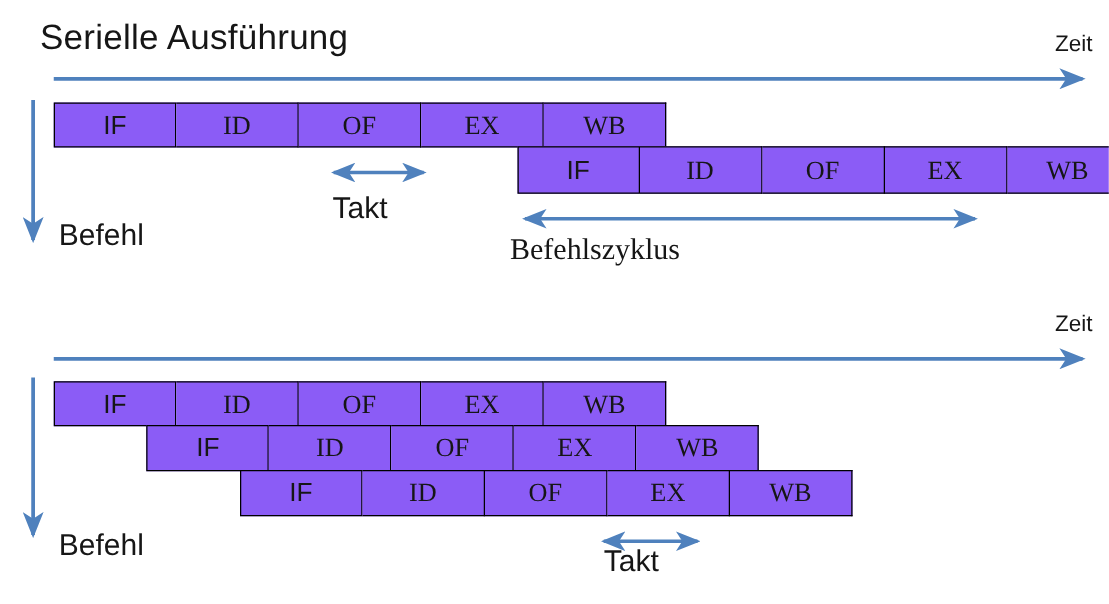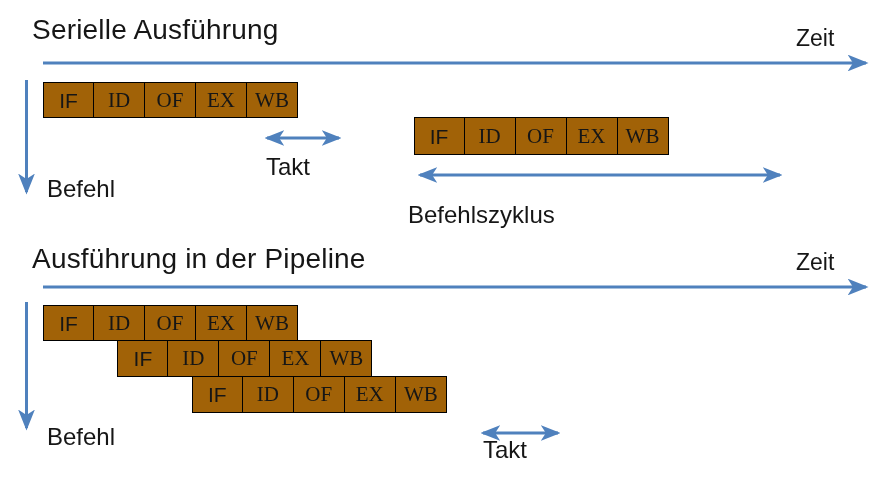--- a/index.html
+++ b/index.html
@@ -23,35 +23,36 @@
     line-height: 1.1;
     letter-spacing: 0.2px;
     white-space: nowrap;
   }
   .lbl {
     font-size: 24px;
     line-height: 1.1;
     white-space: nowrap;
   }
   .zeit {
-    font-size: 23px;
+    font-size: 18px;
     line-height: 1.1;
     white-space: nowrap;
+    margin-left: 48px;
   }
   .centered { text-align: left; }
   .row {
     position: absolute;
     display: flex;
     align-items: stretch;
   }
   .cell {
     box-sizing: border-box;
-    width: 51px;
+    width: 98px;
     border: 1.5px solid #000000;
-    background: #a16207;
+    background: #8b5cf6;
     display: flex;
     align-items: center;
     justify-content: center;
     font-size: 21px;
     line-height: 1;
   }
   .cell + .cell { border-left: none; font-family: Liberation Serif, serif; }
   svg.arrows {
     position: absolute;
     left: 0; top: 0;
@@ -98,23 +99,22 @@
     <div class="cell">ID</div>
     <div class="cell">OF</div>
     <div class="cell">EX</div>
     <div class="cell">WB</div>
   </div>
 
   <div class="abs lbl centered" style="left:266px; top:154px; width:74px;">Takt</div>
 
   <div class="abs lbl" style="left:47px; top:176px;">Befehl</div>
 
-  <div class="abs lbl centered" style="left:408px; top:202px; width:372px;">Befehlszyklus</div>
+  <div class="abs lbl centered" style="left:408px; top:187px; width:372px;font-family:Liberation Serif, serif;">Befehlszyklus</div>
 
-  <div class="abs title" style="left:32px; top:244px;">Ausführung in der Pipeline</div>
 
   <div class="abs zeit" style="left:796px; top:250px;">Zeit</div>
 
   <div class="row" style="left:43px; top:305px; height:36px;">
     <div class="cell">IF</div>
     <div class="cell">ID</div>
     <div class="cell">OF</div>
     <div class="cell">EX</div>
     <div class="cell">WB</div>
   </div>

